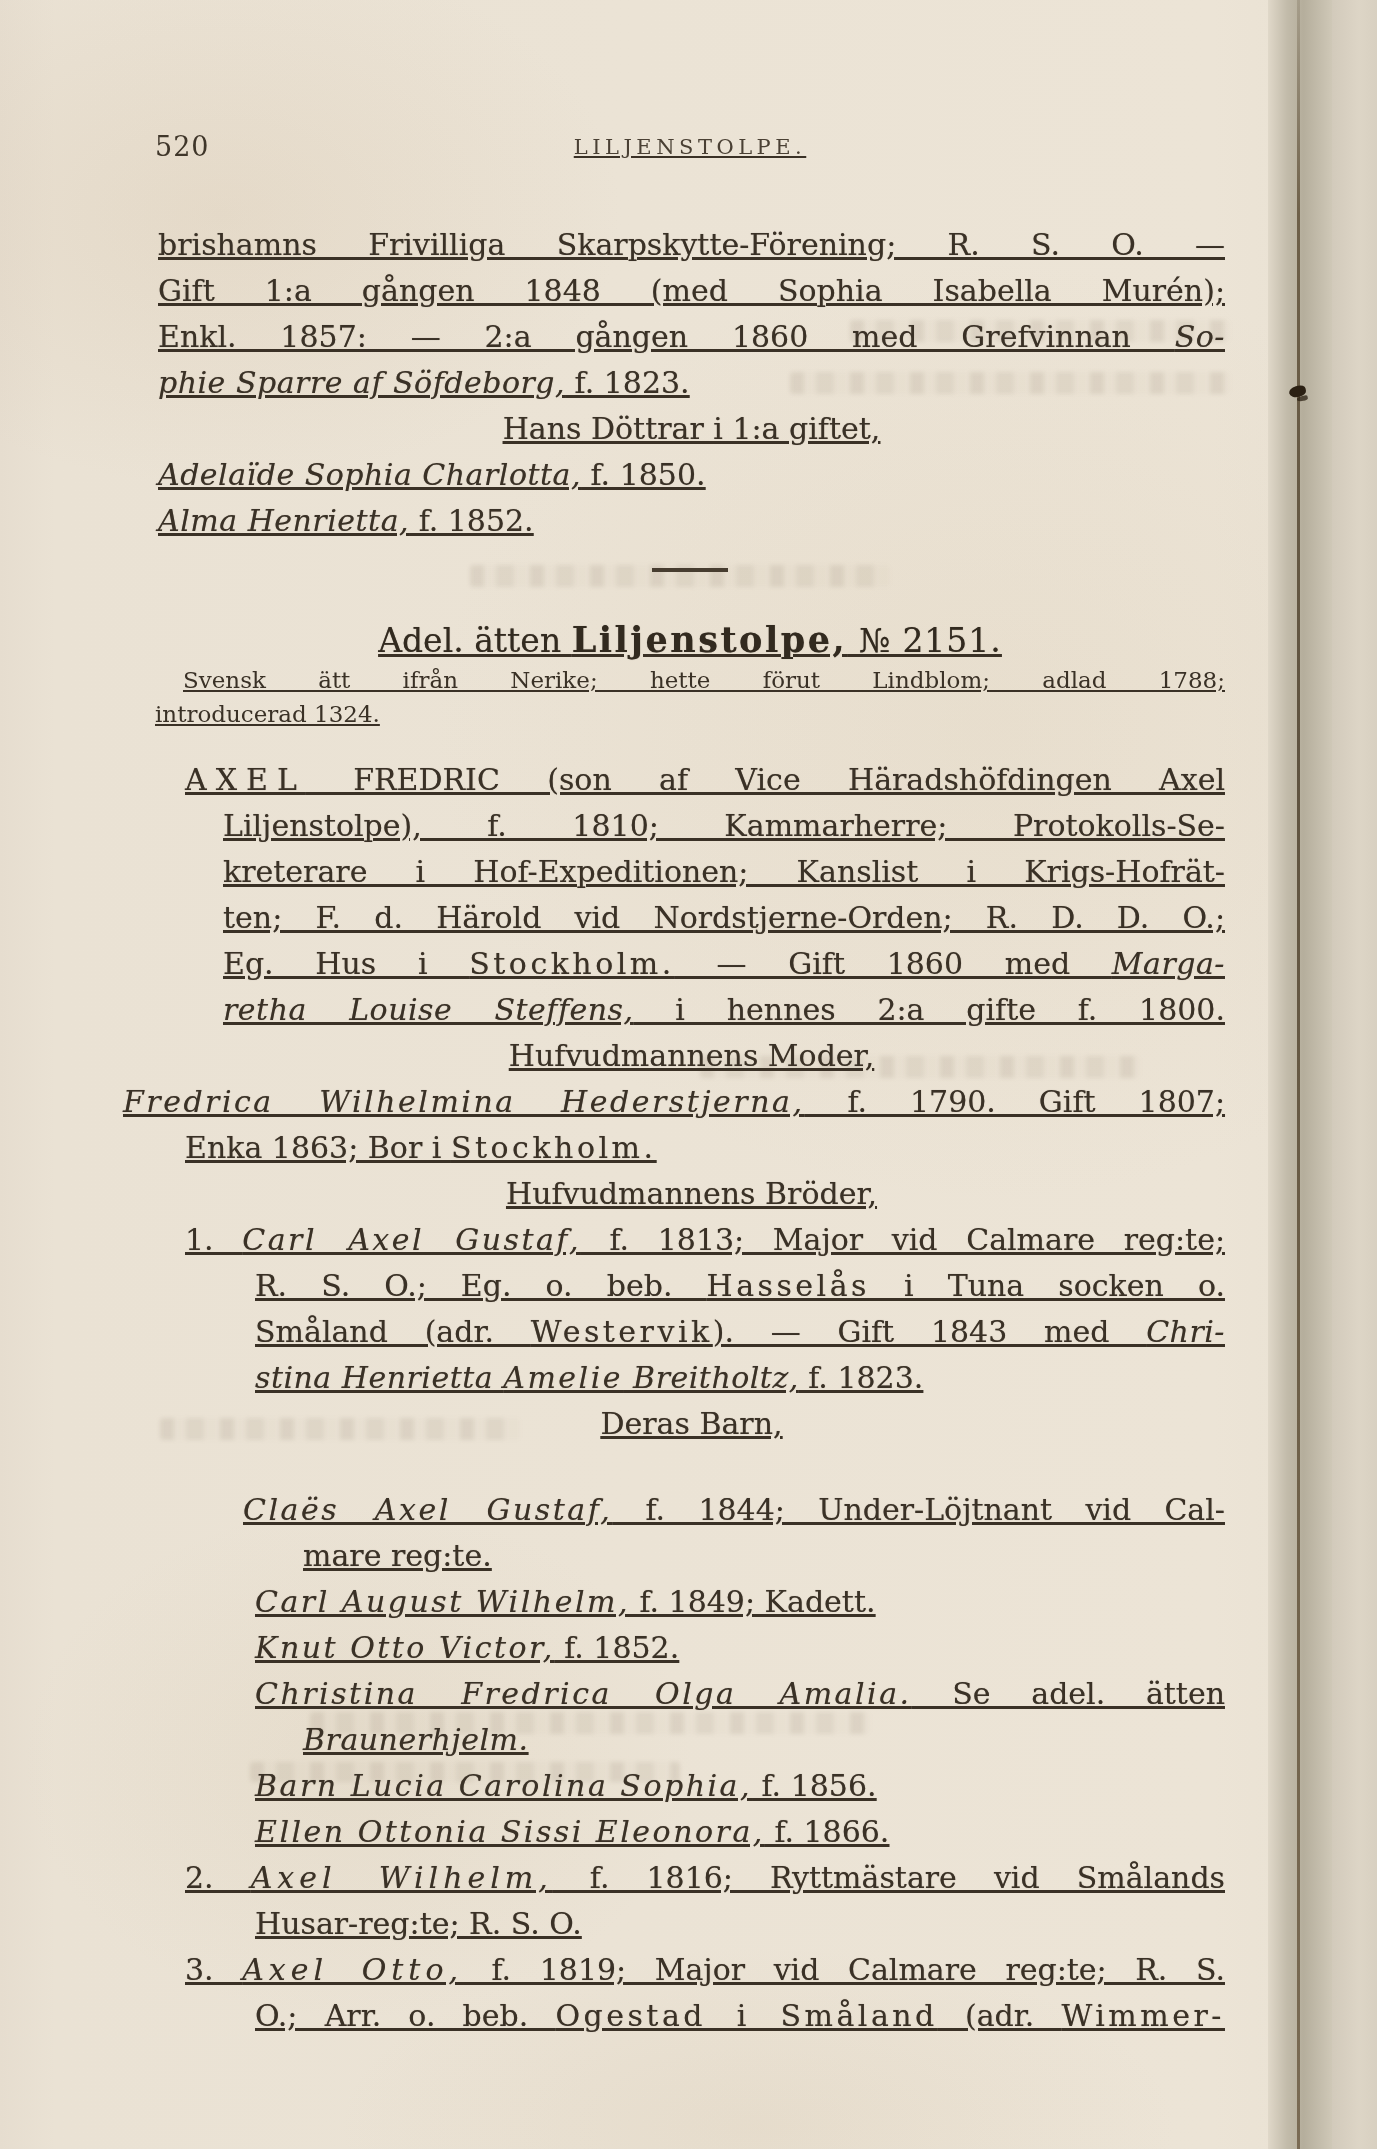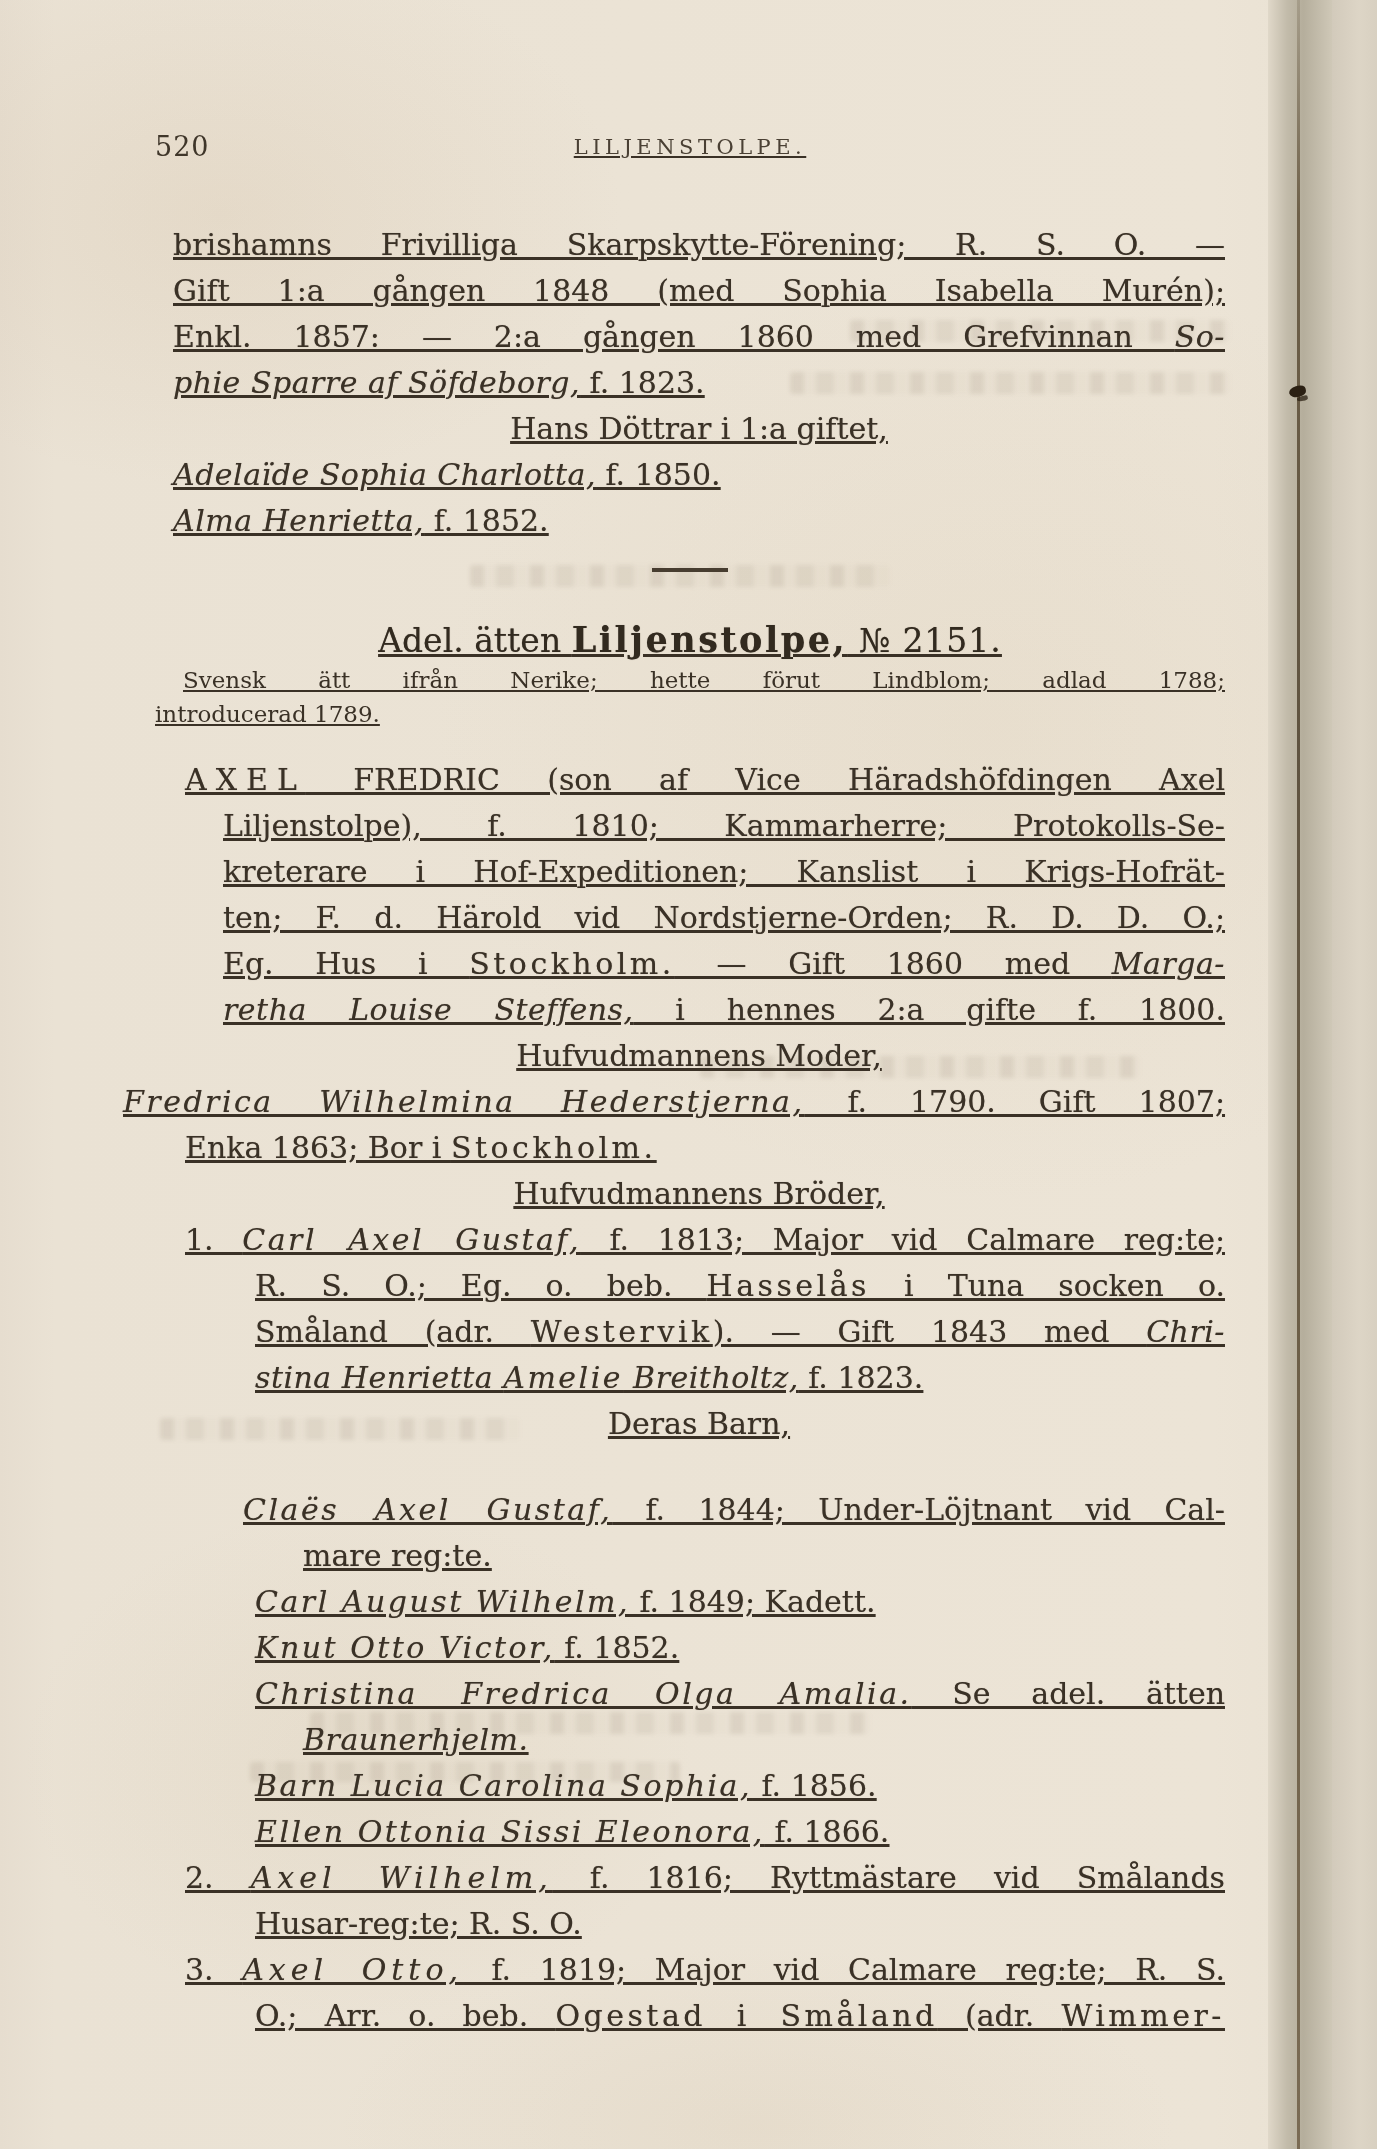--- a/index.html
+++ b/index.html
@@ -28,21 +28,21 @@
   .runtitle{display:block;text-align:center;font-size:21px;letter-spacing:4.5px;color:#4a4034;}
   
   .block{display:block;}
   #top-lines{margin-top:54px;}
   #main-lines{margin-top:26px;}
   .tline{font-size:30px;line-height:46px;min-height:46px;
          text-shadow:0 0 .7px rgba(58,49,38,.55);}
   .al-j{text-align:justify;text-align-last:justify;}
   .al-l{text-align:left;}
   .al-c{text-align:center;}
-  .ind-i0{margin-left:18px;}
+  .ind-i0{margin-left:3px;}
   .ind-i1{margin-left:30px;}
   .ind-i2{margin-left:68px;}
   .ind-i2b{margin-left:88px;margin-top:40px;}
   .ind-i2c{margin-left:100px;}
   .ind-i3{margin-left:148px;}
   .ind-hang{margin-left:-32px;}
   .seg-n{}
   .seg-i{font-style:italic;letter-spacing:.5px;}
   .seg-isp{font-style:italic;letter-spacing:2.5px;}
   .seg-isp2{font-style:italic;letter-spacing:5px;}
@@ -111,21 +111,21 @@
         <div class="tline al-l ind-i0"><span class="seg-i">Adelaïde Sophia Charlotta,</span><span class="seg-n"> f. 1850.</span></div>
         <div class="tline al-l ind-i0"><span class="seg-i">Alma Henrietta,</span><span class="seg-n"> f. 1852.</span></div>
       </div>
 
     <div class="rule"></div>
 
     <div class="heading"><span class="h-pre">Adel. ätten </span><span class="h-fam">Liljenstolpe,</span><span class="h-num"> № 2151.</span></div>
 
     <div class="intro">
       <div class="intro-l1">Svensk ätt ifrån Nerike; hette förut Lindblom; adlad 1788;</div>
-      <div class="intro-l2">introducerad 1789.</div>
+      <div class="intro-l2">introducerad 1324.</div>
     </div>
 
     <div id="main-lines" class="block">
         <div class="tline al-j ind-i1"><span class="seg-sp2">AXEL</span><span class="seg-n"> FREDRIC (son af Vice Häradshöfdingen Axel</span></div>
         <div class="tline al-j ind-i2"><span class="seg-n">Liljenstolpe), f. 1810; Kammarherre; Protokolls-Se-</span></div>
         <div class="tline al-j ind-i2"><span class="seg-n">kreterare i Hof-Expeditionen; Kanslist i Krigs-Hofrät-</span></div>
         <div class="tline al-j ind-i2"><span class="seg-n">ten; F. d. Härold vid Nordstjerne-Orden; R. D. D. O.;</span></div>
         <div class="tline al-j ind-i2"><span class="seg-n">Eg. Hus i </span><span class="seg-sp">Stockholm.</span><span class="seg-n"> — Gift 1860 med </span><span class="seg-i">Marga-</span></div>
         <div class="tline al-j ind-i2"><span class="seg-i">retha Louise Steffens,</span><span class="seg-n"> i hennes 2:a gifte f. 1800.</span></div>
         <div class="tline al-c ind-i0"><span class="seg-n">Hufvudmannens Moder,</span></div>

